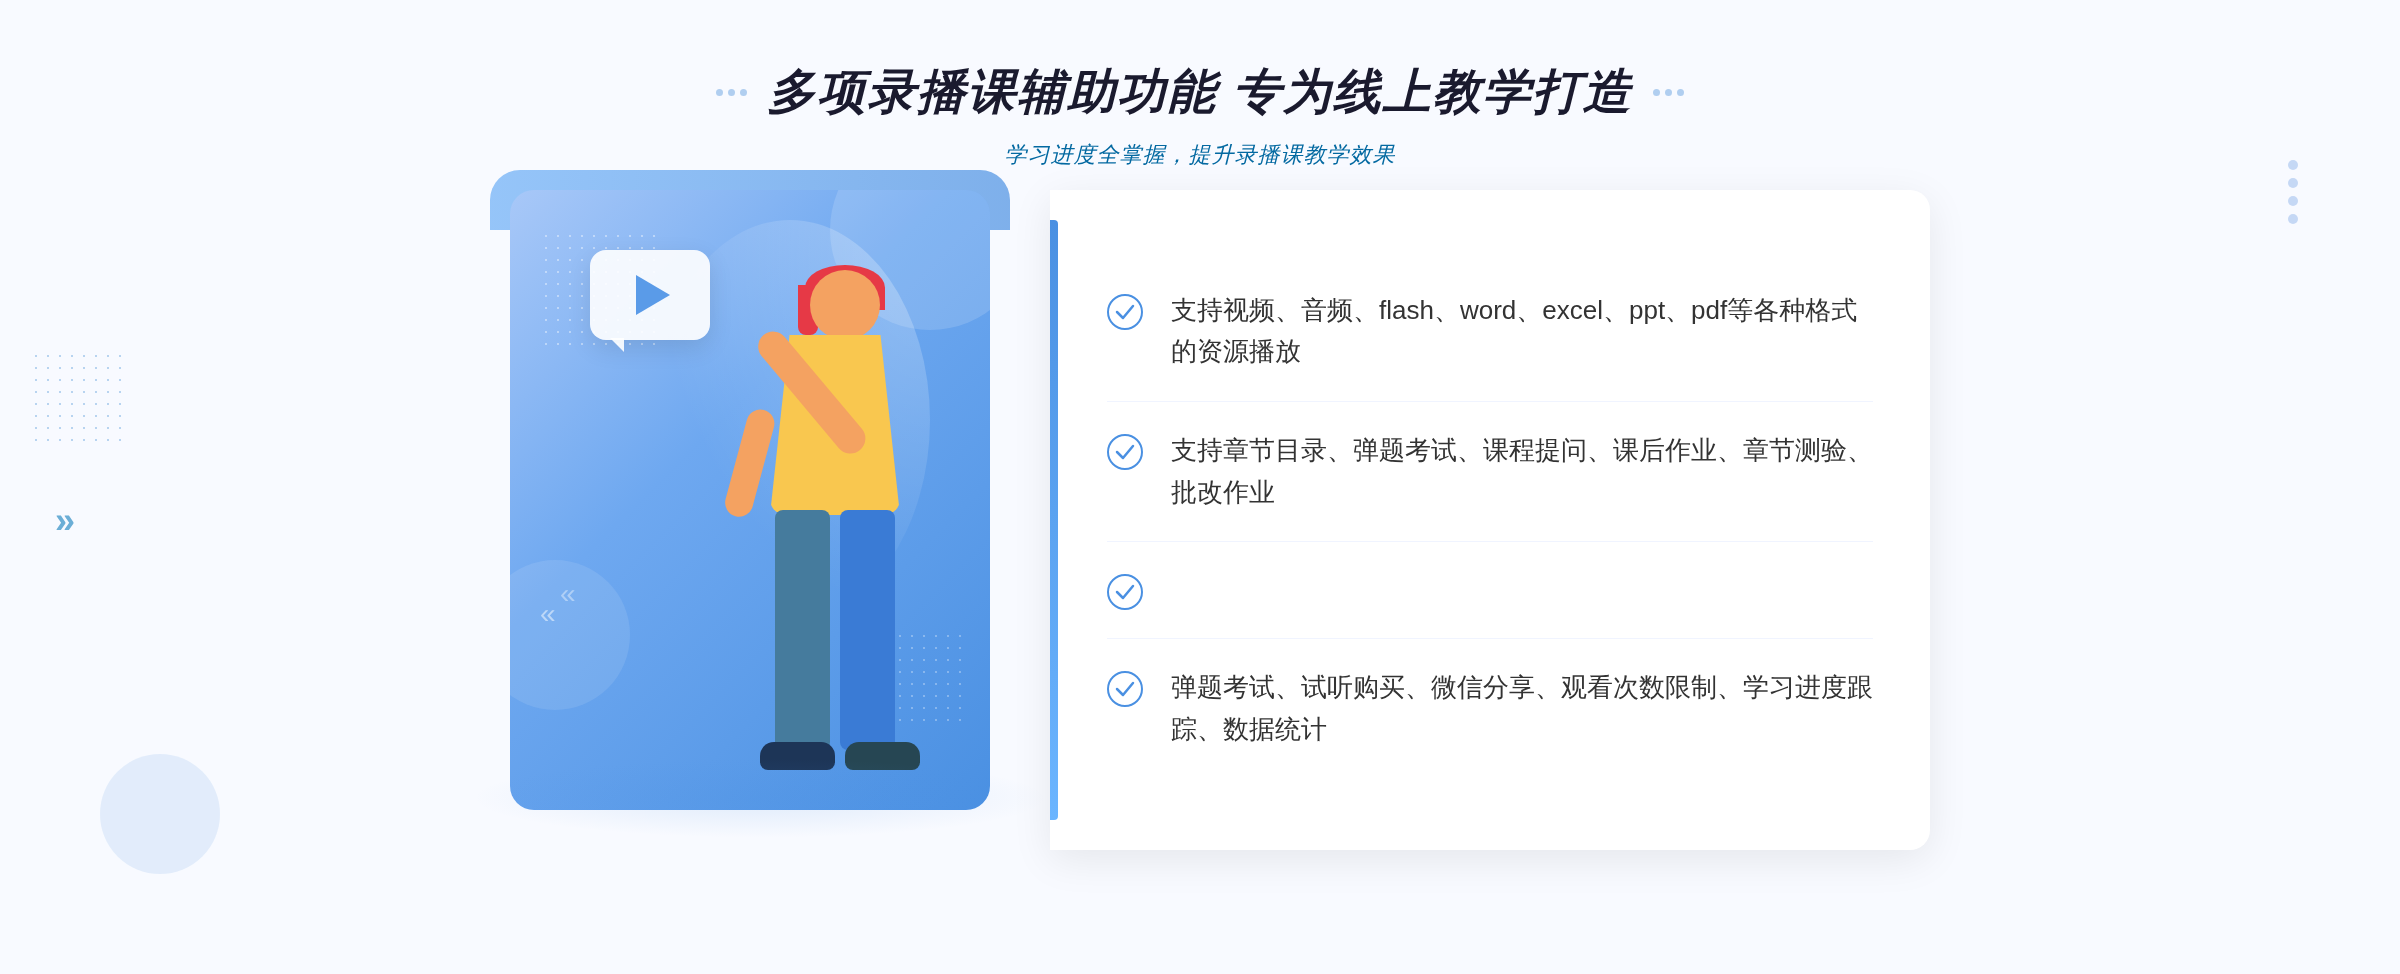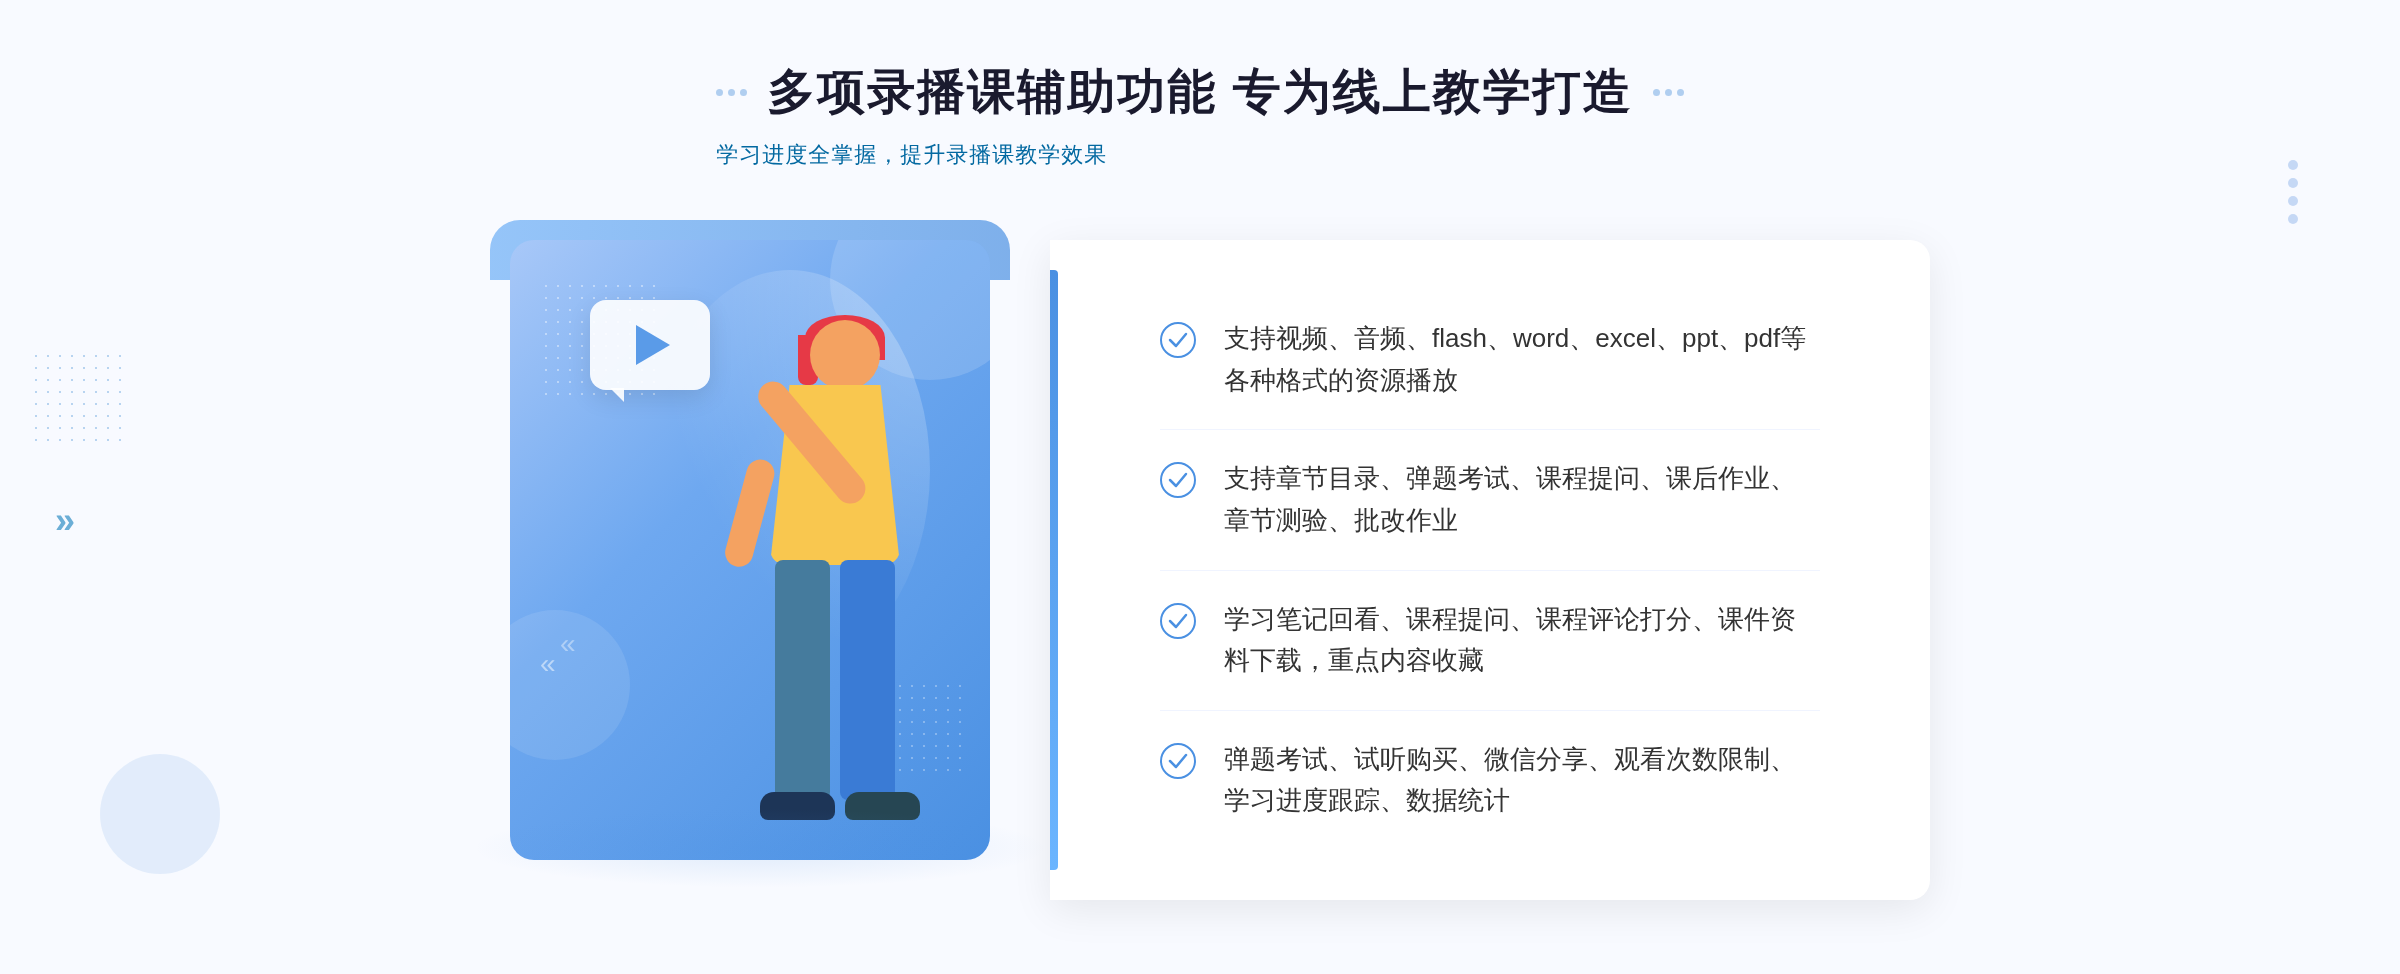--- a/index.html
+++ b/index.html
@@ -22,23 +22,24 @@
       height: 100%;
       display: flex;
       flex-direction: column;
       align-items: center;
       padding-top: 60px;
       position: relative;
       background: #f8faff;
     }
 
     .header-section {
-      margin-bottom: 50px;
+      text-align: center;
       position: relative;
       z-index: 2;
+      font-style: italic;
     }
 
     .header-title-row {
       display: flex;
       align-items: center;
       justify-content: center;
       gap: 20px;
       margin-bottom: 16px;
     }
 
@@ -289,21 +290,21 @@
       height: 400px;
       background: radial-gradient(ellipse at top right, rgba(255,255,255,0.3) 0%, transparent 70%);
       border-radius: 50%;
     }
 
     
     .features-panel {
       flex: 1;
       background: #ffffff;
       border-radius: 0 20px 20px 0;
-      padding: 50px 110px;
+      padding: 50px 57px;
       display: flex;
       flex-direction: column;
       justify-content: center;
       box-shadow: 0 10px 40px rgba(0,0,0,0.08);
       min-height: 660px;
       margin-top: 20px;
       margin-bottom: 28px;
       position: relative;
     }
 
@@ -501,21 +502,20 @@
         <span class="feature-text">支持章节目录、弹题考试、课程提问、课后作业、章节测验、批改作业</span>
       </div>
 
       <div class="feature-item">
         <div class="check-icon">
           <svg viewBox="0 0 36 36" fill="none" xmlns="http://www.w3.org/2000/svg">
             <circle cx="18" cy="18" r="17" stroke="#4a90e2" stroke-width="2" fill="none"></circle>
             <path d="M10 18 L16 24 L26 12" stroke="#4a90e2" stroke-width="2.5" stroke-linecap="round" stroke-linejoin="round" fill="none"></path>
           </svg>
         </div>
-        <span class="feature-text">学习笔记回看、课程提问、课程评论打分、课件资料下载，重点内容收藏</span>
       </div>
 
       <div class="feature-item">
         <div class="check-icon">
           <svg viewBox="0 0 36 36" fill="none" xmlns="http://www.w3.org/2000/svg">
             <circle cx="18" cy="18" r="17" stroke="#4a90e2" stroke-width="2" fill="none"></circle>
             <path d="M10 18 L16 24 L26 12" stroke="#4a90e2" stroke-width="2.5" stroke-linecap="round" stroke-linejoin="round" fill="none"></path>
           </svg>
         </div>
         <span class="feature-text">弹题考试、试听购买、微信分享、观看次数限制、学习进度跟踪、数据统计</span>

